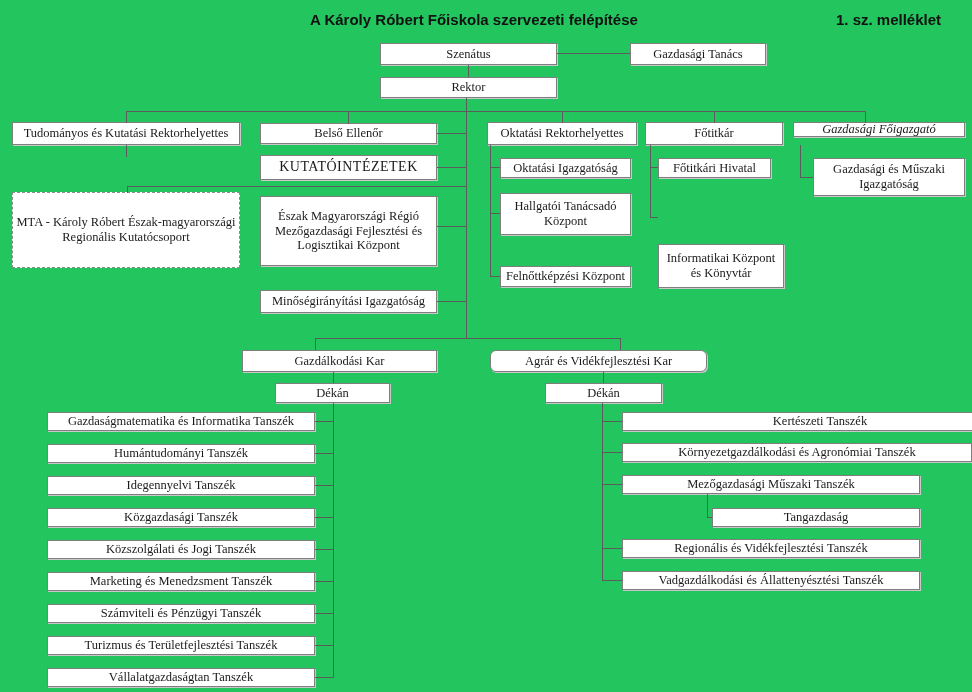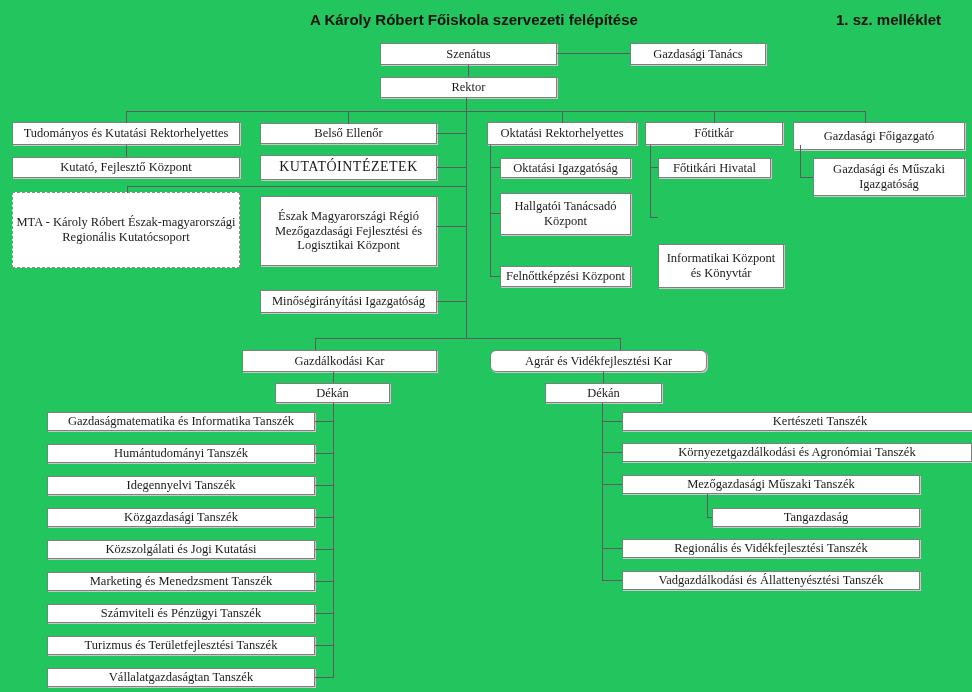--- a/index.html
+++ b/index.html
@@ -46,50 +46,49 @@
 <div id="stage">
 
   <div class="hdr" style="left:310px;top:11px;">A Károly Róbert Főiskola szervezeti felépítése</div>
   <div class="hdr" style="left:836px;top:11px;">1. sz. melléklet</div>
 
   <div class="box nw" style="left:380px;top:43px;width:177px;height:22px;">Szenátus</div>
   <div class="box nw" style="left:630px;top:43px;width:136px;height:22px;">Gazdasági Tanács</div>
   <div class="box nw" style="left:380px;top:77px;width:177px;height:21px;">Rektor</div>
 
   <div class="box nw" style="left:12px;top:122px;width:228px;height:23px;">Tudományos és Kutatási Rektorhelyettes</div>
-  <div class="box nw" style="left:12px;top:157px;width:228px;height:21px;">Kutató, Fejlesztő Központ</div>
   <div class="box dashed" style="left:12px;top:192px;width:228px;height:76px;">MTA - Károly Róbert Észak-magyarországi Regionális Kutatócsoport</div>
 
   <div class="box nw" style="left:260px;top:123px;width:177px;height:21px;">Belső Ellenőr</div>
   <div class="box nw caps" style="left:260px;top:155px;width:177px;height:25px;">KUTATÓINTÉZETEK</div>
   <div class="box" style="left:260px;top:196px;width:177px;height:70px;">Észak Magyarországi Régió Mezőgazdasági Fejlesztési és Logisztikai Központ</div>
   <div class="box nw" style="left:260px;top:290px;width:177px;height:23px;">Minőségirányítási Igazgatóság</div>
 
   <div class="box nw" style="left:487px;top:122px;width:150px;height:23px;">Oktatási Rektorhelyettes</div>
   <div class="box nw" style="left:500px;top:158px;width:131px;height:20px;">Oktatási Igazgatóság</div>
   <div class="box" style="left:500px;top:193px;width:131px;height:42px;">Hallgatói Tanácsadó Központ</div>
   <div class="box nw" style="left:500px;top:266px;width:131px;height:21px;">Felnőttképzési Központ</div>
 
   <div class="box nw" style="left:645px;top:122px;width:138px;height:23px;">Főtitkár</div>
   <div class="box nw" style="left:658px;top:158px;width:113px;height:20px;">Főtitkári Hivatal</div>
   <div class="box" style="left:658px;top:196px;width:126px;height:44px;margin-top:48px;">Informatikai Központ és Könyvtár</div>
 
-  <div class="box nw" style="left:793px;top:122px;width:172px;height:28px;">Gazdasági Főigazgató</div>
+  <div class="box nw" style="left:793px;top:122px;width:172px;height:15px;font-style:italic;">Gazdasági Főigazgató</div>
   <div class="box" style="left:813px;top:158px;width:152px;height:38px;">Gazdasági és Műszaki Igazgatóság</div>
 
   <div class="box nw" style="left:242px;top:350px;width:195px;height:22px;">Gazdálkodási Kar</div>
   <div class="box nw" style="left:490px;top:350px;width:217px;height:22px;border-radius:6px;">Agrár és Vidékfejlesztési Kar</div>
   <div class="box nw" style="left:275px;top:383px;width:115px;height:20px;">Dékán</div>
   <div class="box nw" style="left:545px;top:383px;width:117px;height:20px;">Dékán</div>
 
   <div class="box nw" style="left:47px;top:412px;width:268px;height:19px;">Gazdaságmatematika és Informatika Tanszék</div>
   <div class="box nw" style="left:47px;top:444px;width:268px;height:19px;">Humántudományi Tanszék</div>
   <div class="box nw" style="left:47px;top:476px;width:268px;height:19px;">Idegennyelvi Tanszék</div>
   <div class="box nw" style="left:47px;top:508px;width:268px;height:19px;">Közgazdasági Tanszék</div>
-  <div class="box nw" style="left:47px;top:540px;width:268px;height:19px;">Közszolgálati és Jogi Kutatási</div>
+  <div class="box nw" style="left:47px;top:540px;width:268px;height:19px;">Közszolgálati és Jogi Tanszék</div>
   <div class="box nw" style="left:47px;top:572px;width:268px;height:19px;">Marketing és Menedzsment Tanszék</div>
   <div class="box nw" style="left:47px;top:604px;width:268px;height:19px;">Számviteli és Pénzügyi Tanszék</div>
   <div class="box nw" style="left:47px;top:636px;width:268px;height:19px;">Turizmus és Területfejlesztési Tanszék</div>
   <div class="box nw" style="left:47px;top:668px;width:268px;height:19px;">Vállalatgazdaságtan Tanszék</div>
 
   <div class="box nw" style="left:622px;top:412px;width:354px;height:19px;padding-left:45px;">Kertészeti Tanszék</div>
   <div class="box nw" style="left:622px;top:443px;width:350px;height:19px;">Környezetgazdálkodási és Agronómiai Tanszék</div>
   <div class="box nw" style="left:622px;top:475px;width:298px;height:19px;">Mezőgazdasági Műszaki Tanszék</div>
   <div class="box nw" style="left:712px;top:508px;width:208px;height:19px;">Tangazdaság</div>
   <div class="box nw" style="left:622px;top:539px;width:298px;height:19px;">Regionális és Vidékfejlesztési Tanszék</div>

